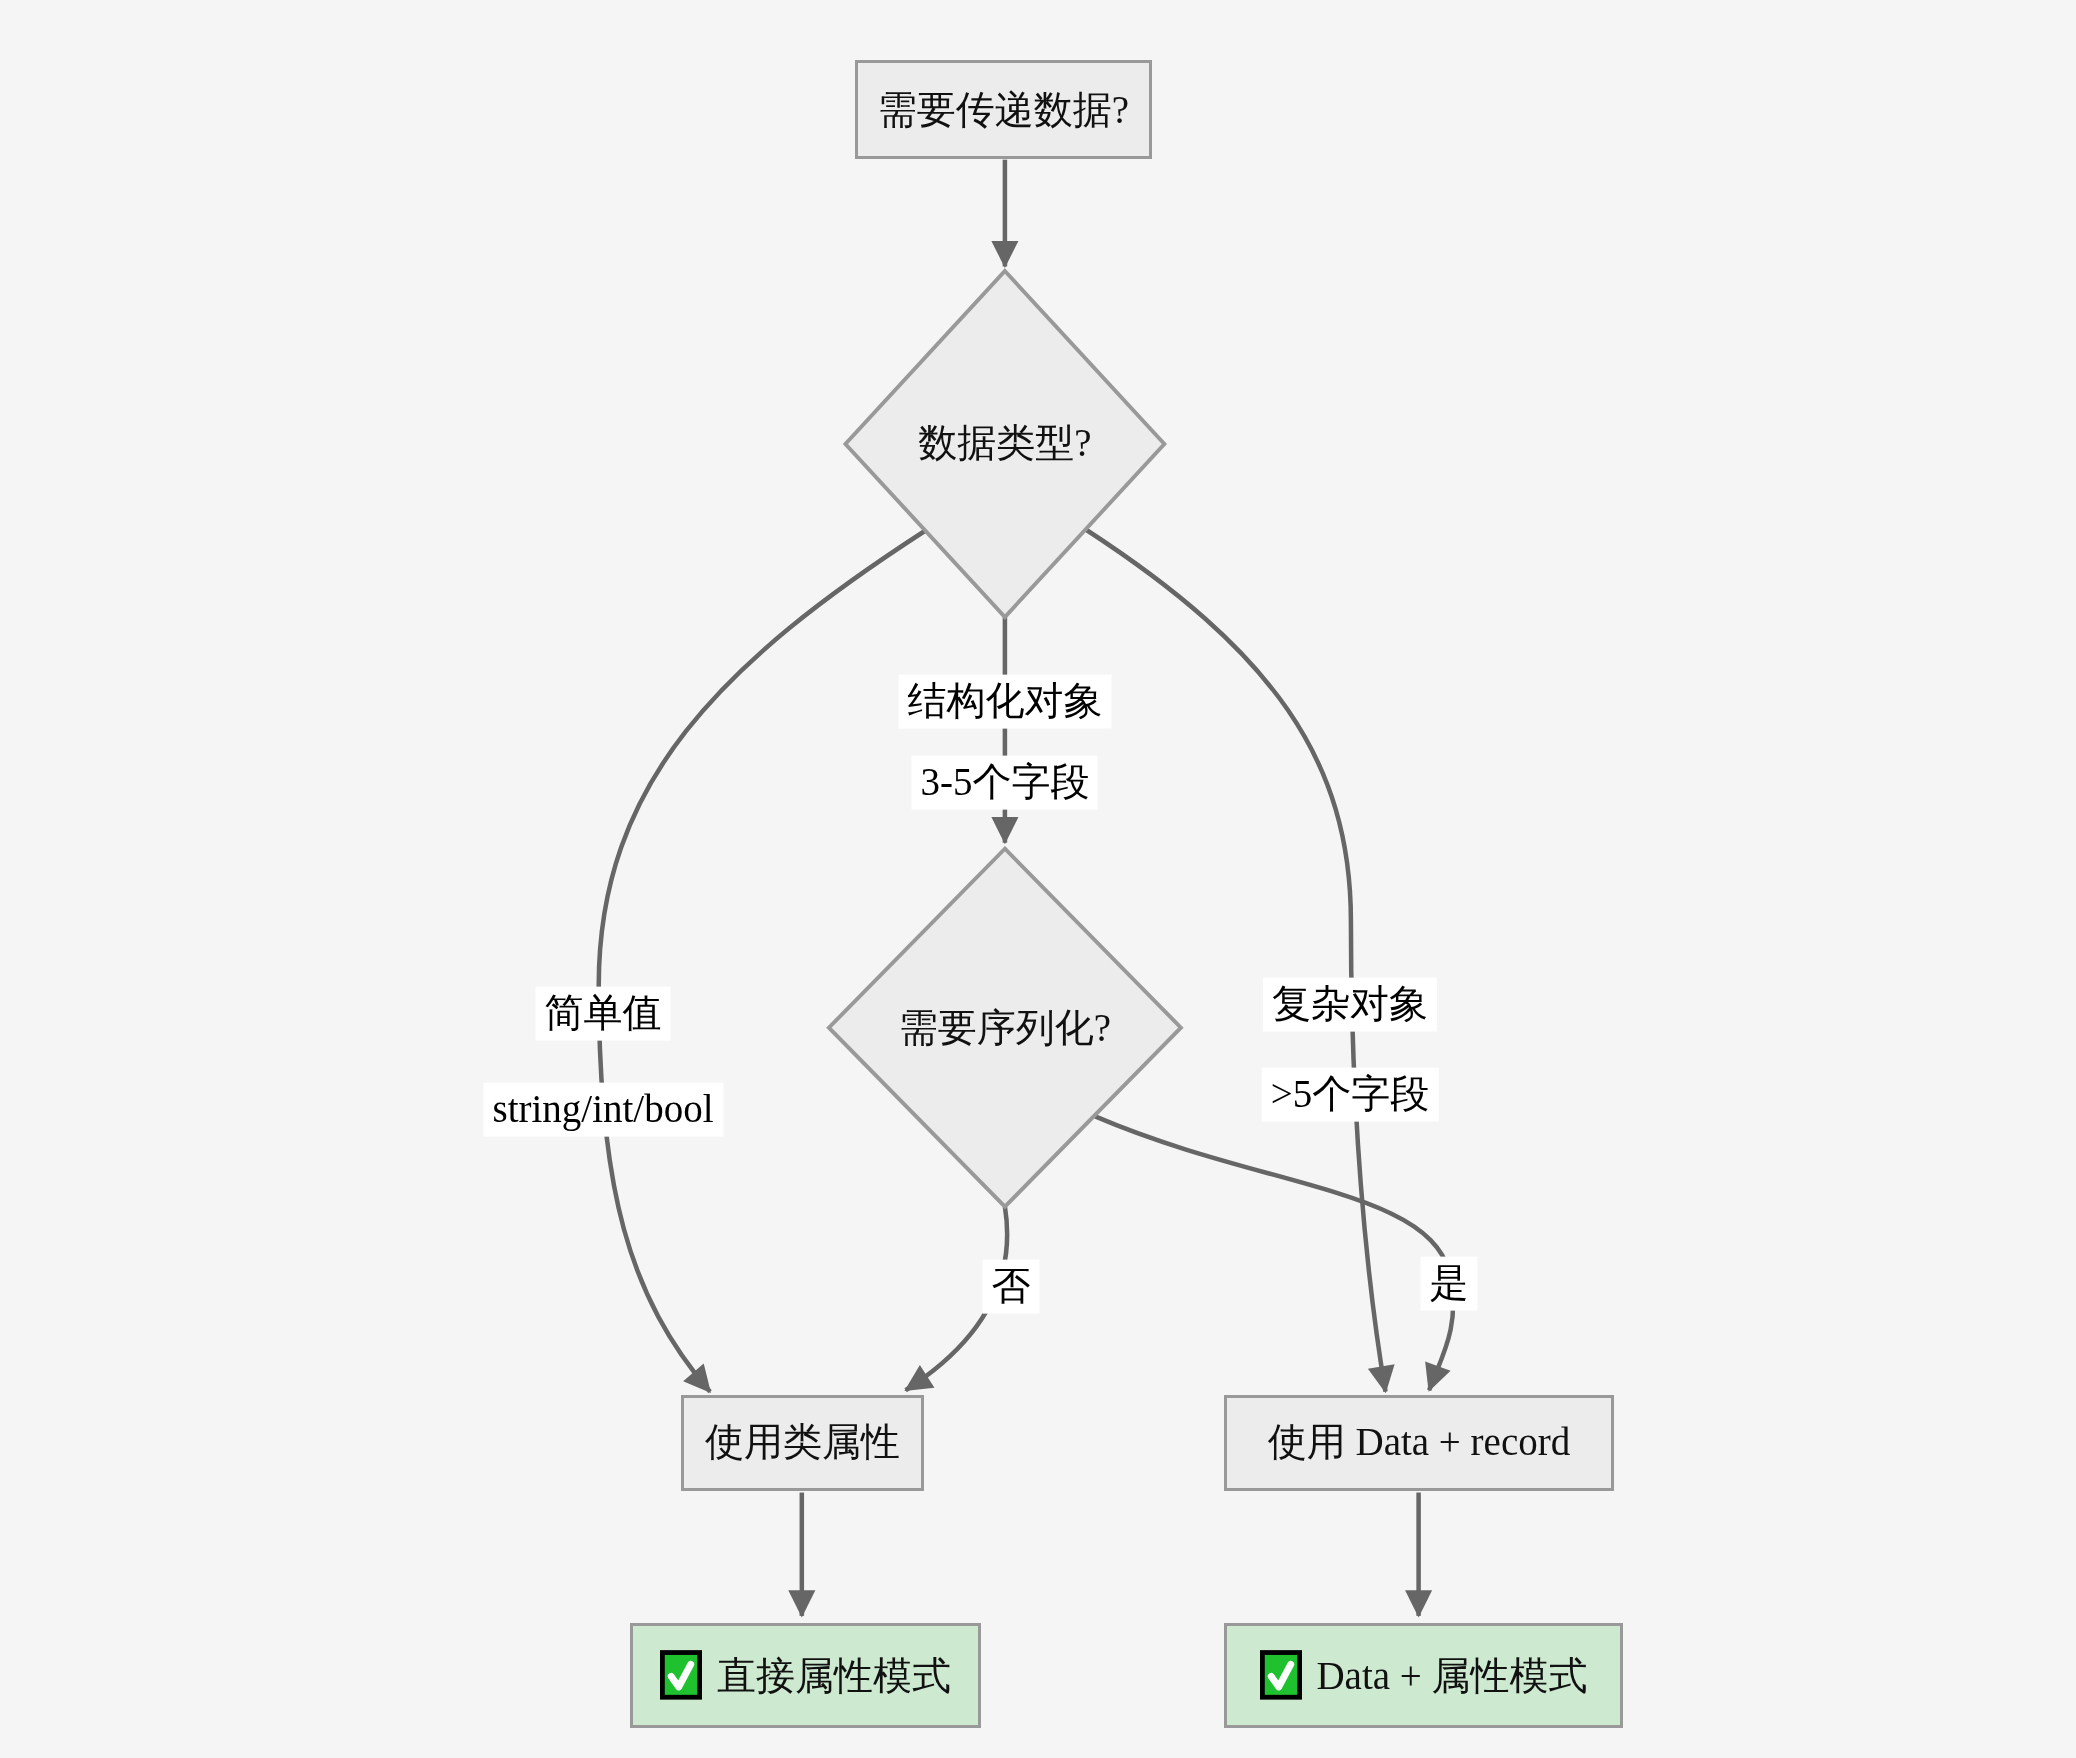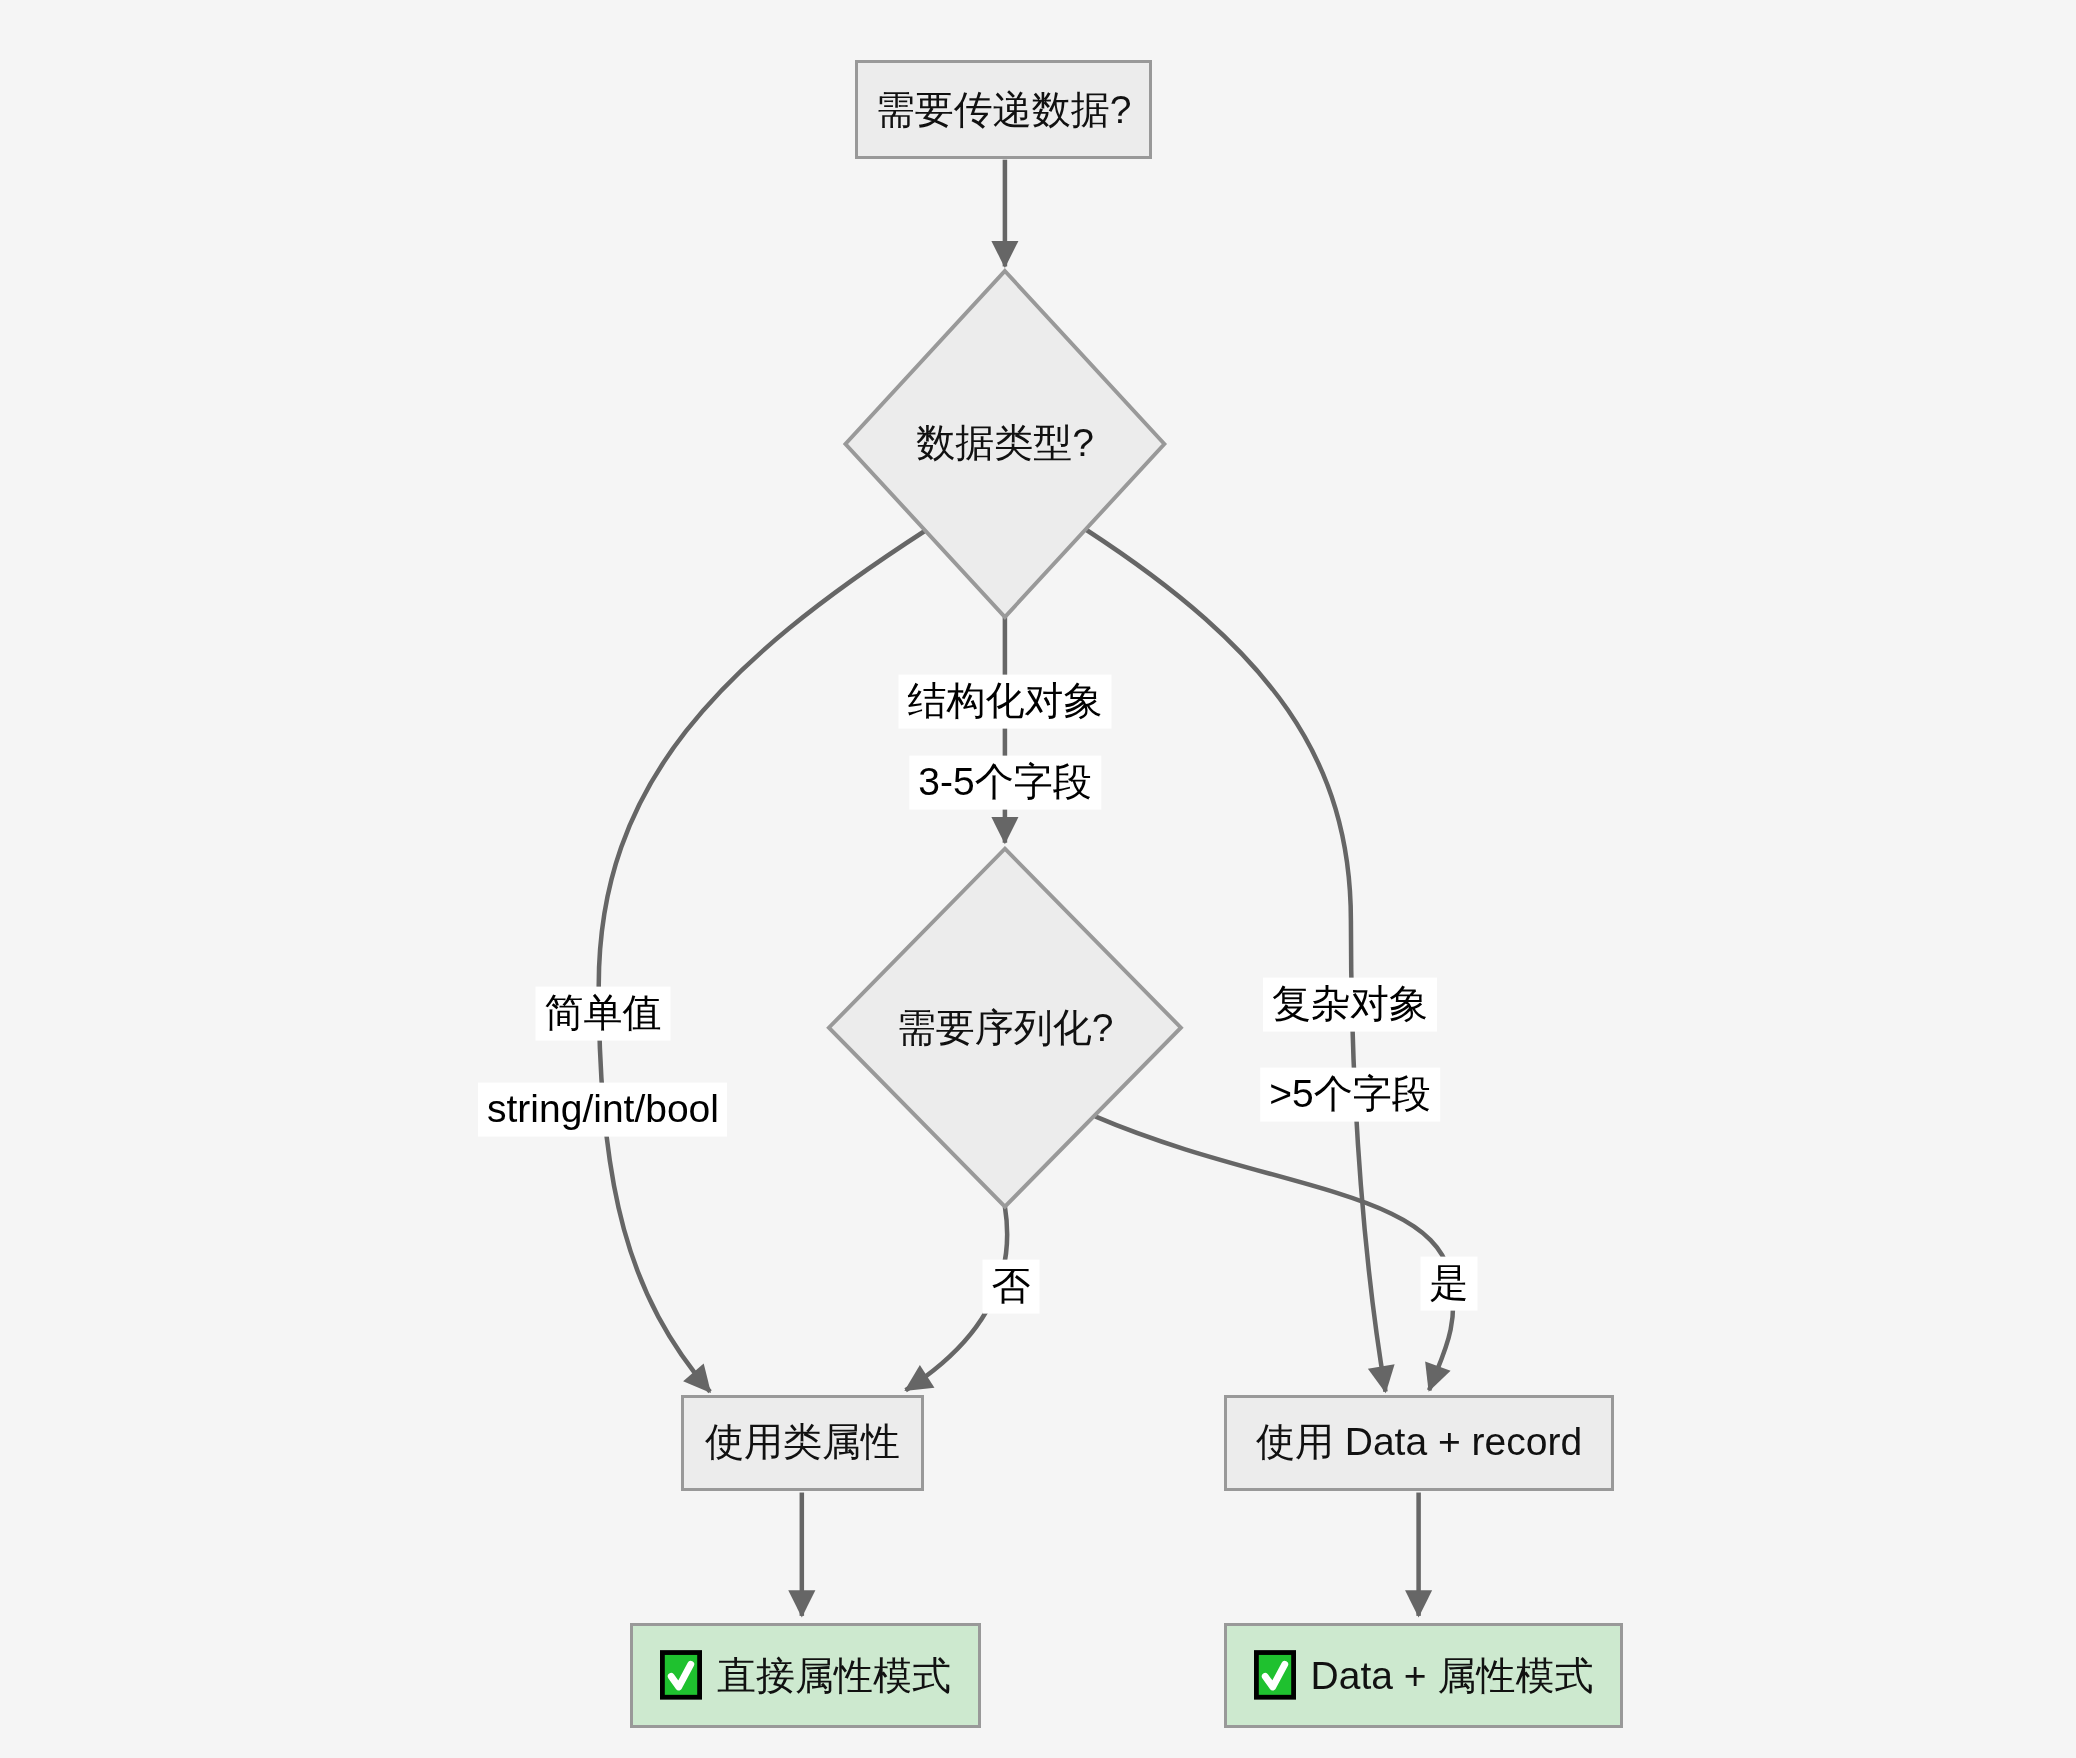--- a/index.html
+++ b/index.html
@@ -2,21 +2,21 @@
 <html style="--background: #f5f5f5; --node_fill: #ececec; --node_border: #999999; --edge_color: #666666; --label_bg: #ffffff; --result_fill: #cde9cf; --check_green: #1fc12f;font-size:8px"><head>
 <meta charset="utf-8">
 <style>
   html, body { margin: 0; padding: 0; }
   .stage {
     position: relative;
     width: 2077px;
     height: 1758px;
     background: var(--background, #f5f5f5);
     overflow: hidden;
-    font-family: Liberation Sans, sans-serif;
+    font-family: Liberation Serif, serif;
   }
   .board {
     position: absolute;
     left: 0; top: 0;
     width: 692px;
     height: 586px;
     transform: scale(3);
     transform-origin: 0 0;
   }
   svg.edges {

